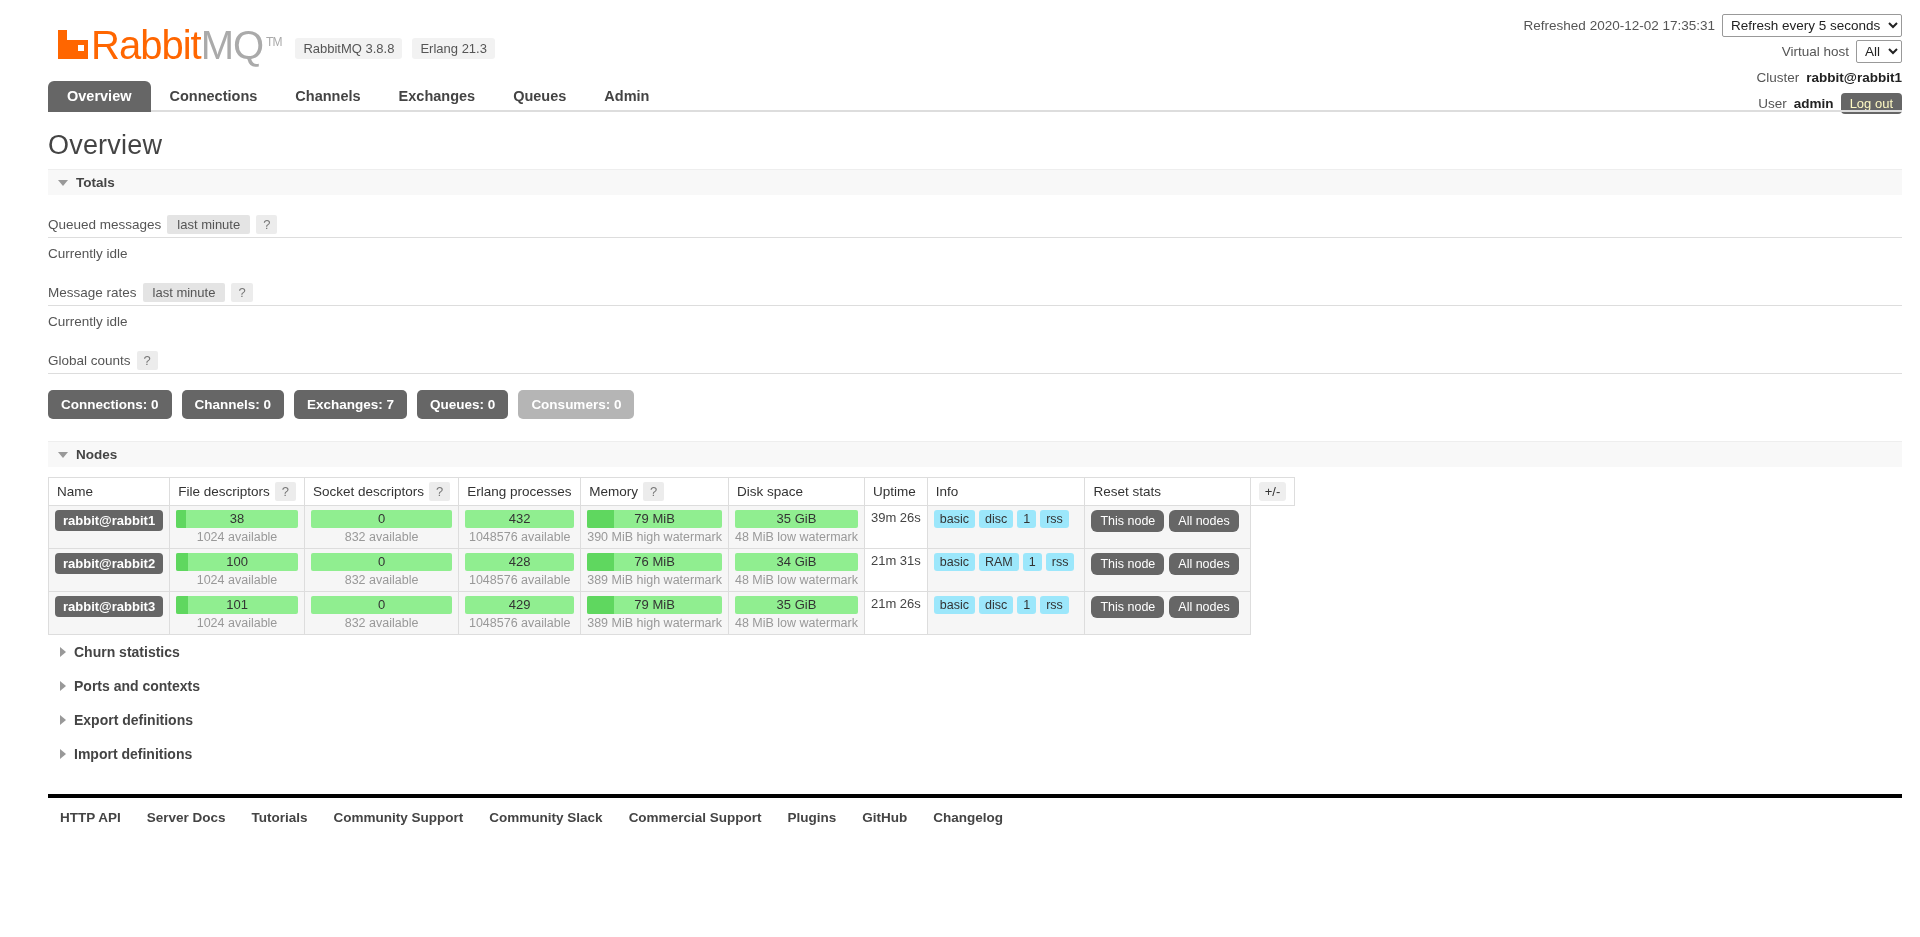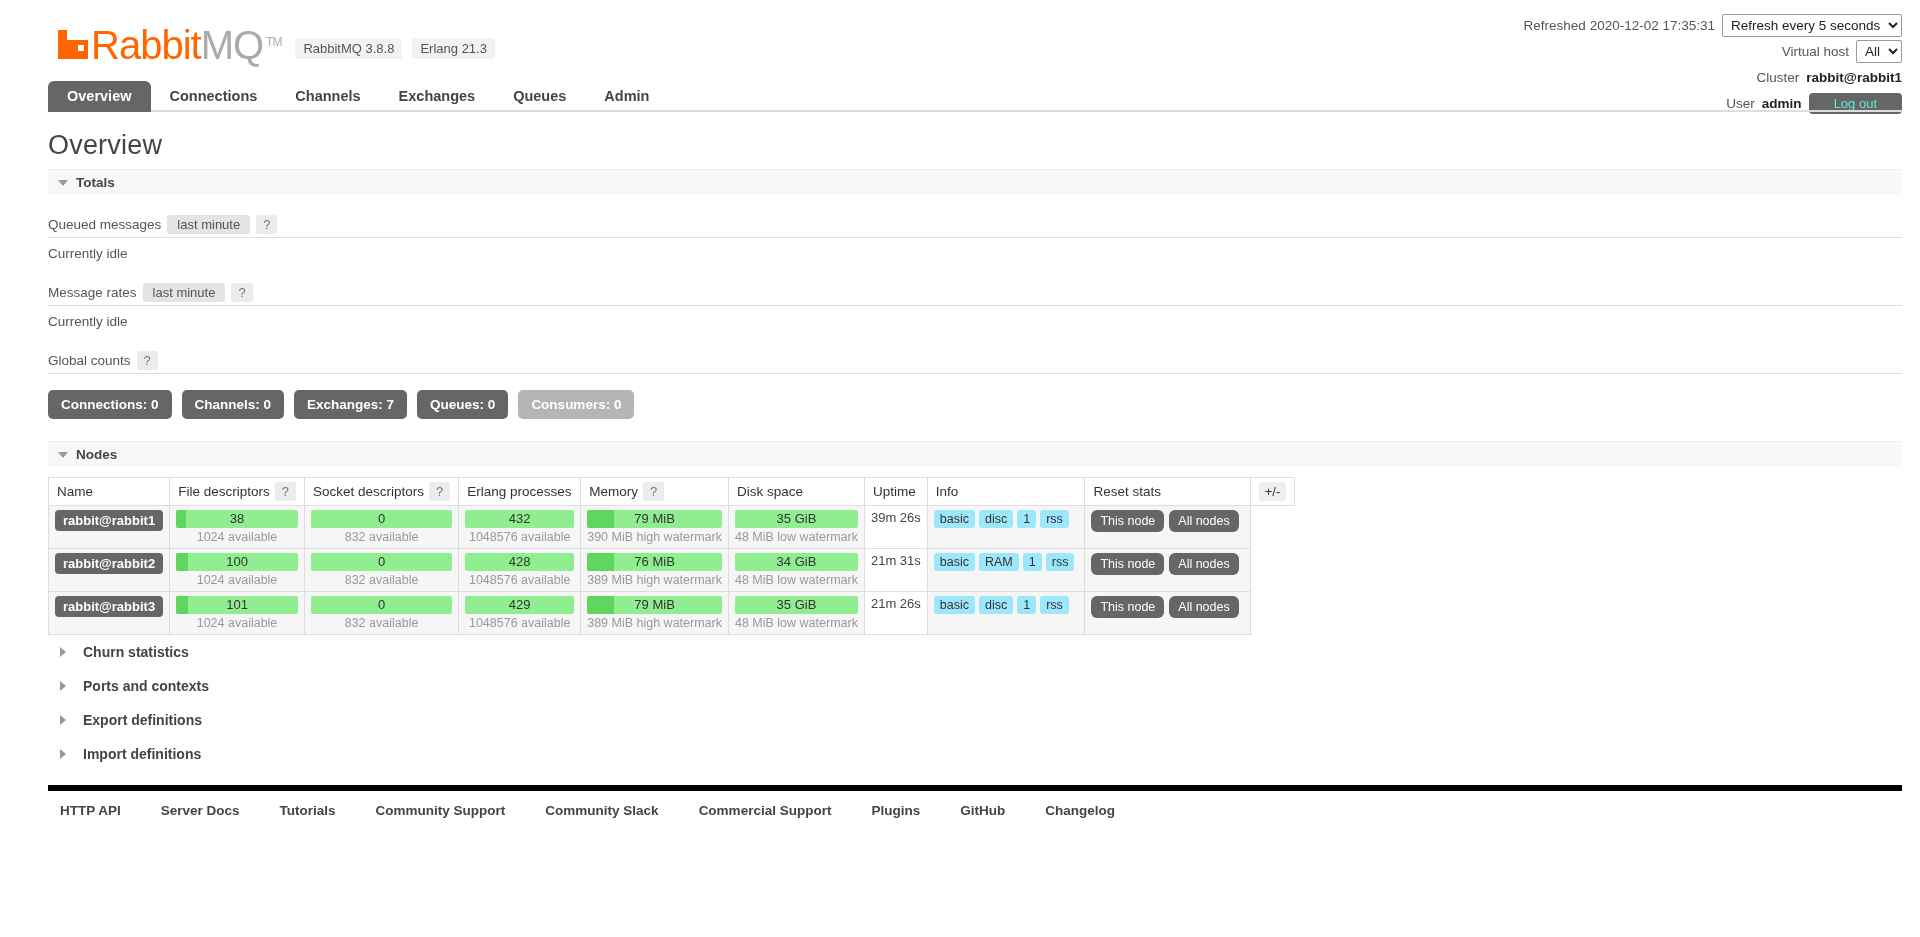--- a/index.html
+++ b/index.html
@@ -54,23 +54,23 @@
   }
   .status-row { display:flex; align-items:center; justify-content:flex-end; gap:7px; margin-bottom:4px; height:22px; }
   .status-row .lbl { color:#555; }
   .status-row b { color:#222; font-weight:bold; }
   select.rmq-select {
     font-family:"Liberation Sans", sans-serif;
     font-size:13.5px; padding:2px 4px; color:#222;
     border:1px solid #999; background:#fff; border-radius:2px;
   }
   .logout-btn {
-    background:#666; color:#5eead4; border:none; border-radius:4px;
+    background:#666; color:#fef9c3; border:none; border-radius:4px;
     font-family:"Liberation Sans", sans-serif;
-    font-size:13px; padding:3px 25px; cursor:pointer;
+    font-size:13px; padding:3px 9px; cursor:pointer;
   }
 
   
   #nav {
     position:absolute; left:48px; right:18px; top:82px;
     border-bottom:2px solid #ddd;
     height:30px;
   }
   .tabs { display:flex; align-items:flex-end; height:30px; }
   .tab {
@@ -167,28 +167,28 @@
   th.plusminus { text-align:center; }
   .pm-box {
     display:inline-block; background:#eee; color:#333;
     font-size:13px; padding:2px 6px; border-radius:3px; cursor:pointer;
   }
 
   
   .collapsed-sec {
     font-size:14px; font-weight:bold; color:#444;
     padding:9px 2px 9px 12px; cursor:pointer;
-    display:flex; align-items:center; gap:17px;
+    display:flex; align-items:center; gap:8px;
   }
 
   
   #footer {
-    border-top:6px solid #000000; margin-top:14px;
+    border-top:4px solid #000000; margin-top:23px;
     padding:12px 0 0 12px;
-    display:flex; gap:40px; flex-wrap:wrap;
+    display:flex; gap:26px; flex-wrap:wrap;
   }
   #footer a {
     font-size:13.5px; font-weight:bold; color:#444;
     text-decoration:none; cursor:pointer; white-space:nowrap;
   }
 </style>
 </head>
 <body>
 
 <div class="page">

